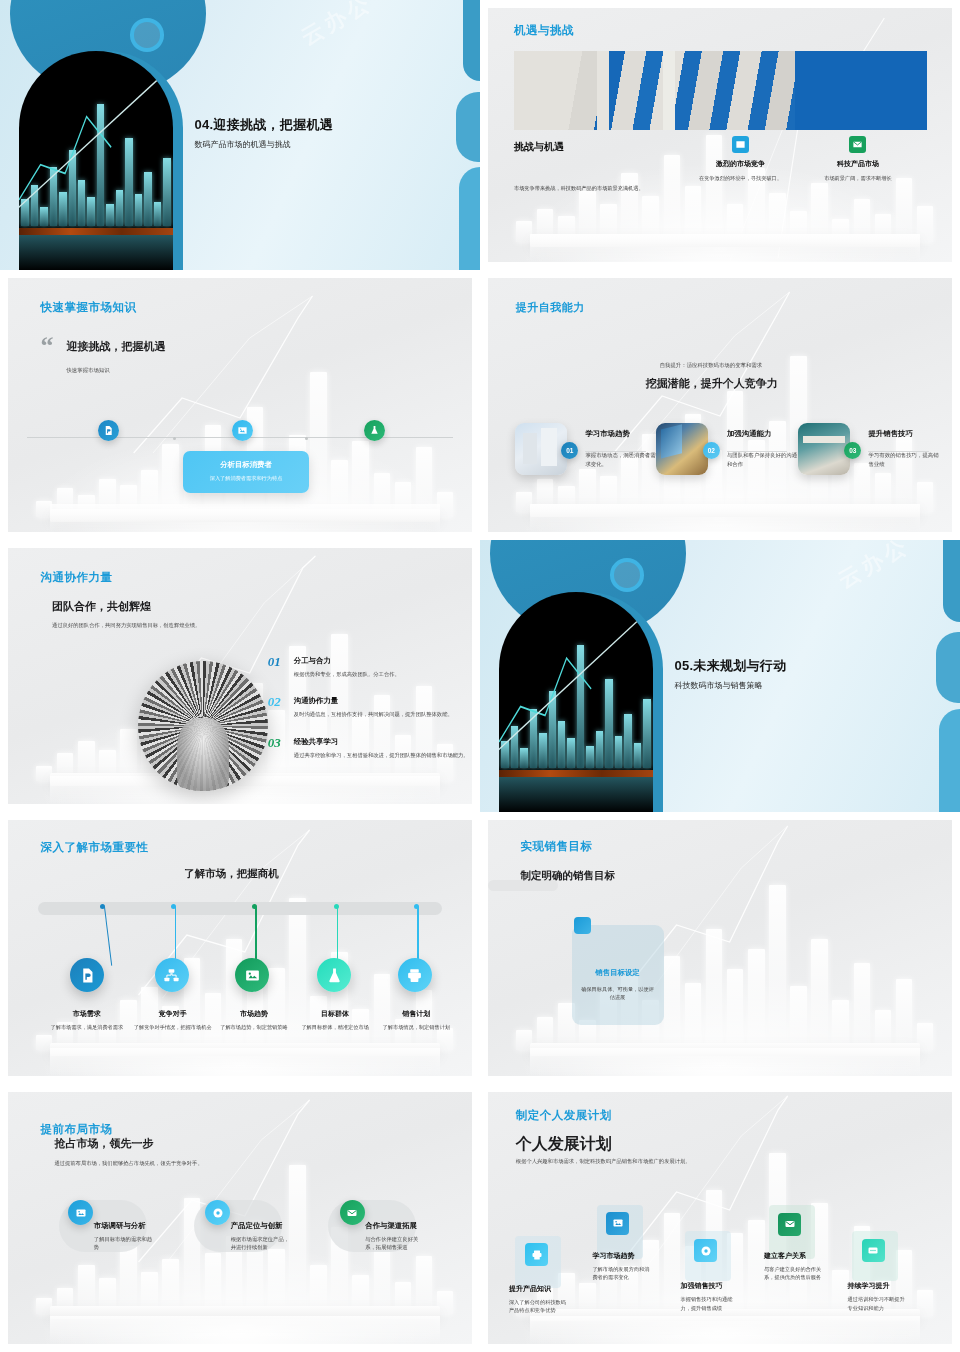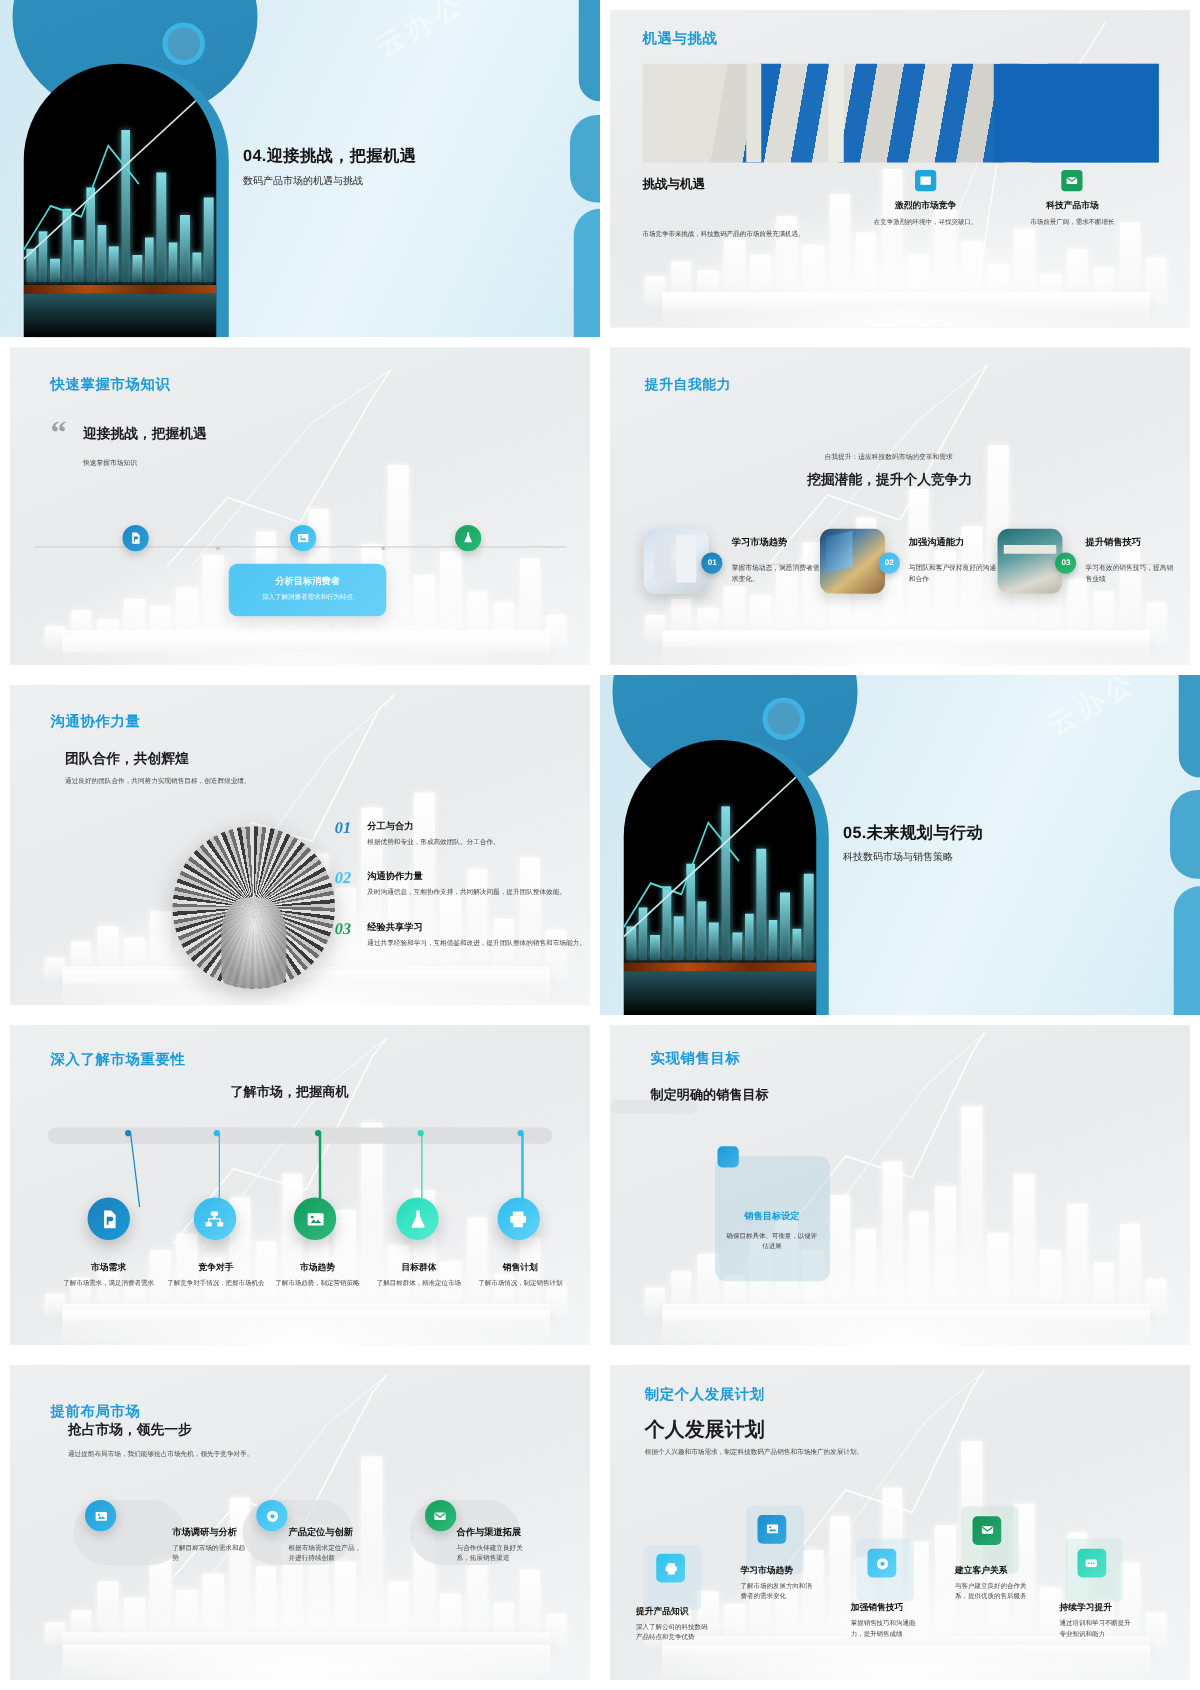--- a/index.html
+++ b/index.html
@@ -783,21 +783,21 @@
       <div class="lay-blob" style="left:40%; top:43%;"></div>
       <div class="lay-blob" style="left:69%; top:43%;"></div>
 
       <div class="lay-ico" style="left:13%; top:43%; background:linear-gradient(135deg,#1d9ed9,#3ab5e8);">
         <svg viewBox="0 0 24 24">
             <rect x="3" y="5" width="18" height="14" rx="1.5"></rect>
             <path d="M6.5 16l3.2-4.2 2.6 3.1 2.1-2.6L18.6 16z" fill="#1d9ed9"></path>
             <circle cx="8.2" cy="9.4" r="1.6" fill="#1d9ed9"></circle>
           </svg>
       </div>
-      <div class="lay-item" style="left:18.5%; top:51%;margin-left:44px;">
+      <div class="lay-item" style="left:18.5%; top:51%;">
         <div class="lay-t">市场调研与分析</div>
         <div class="lay-d">了解目标市场的需求和趋势</div>
       </div>
 
       <div class="lay-ico" style="left:42.5%; top:43%; background:linear-gradient(135deg,#39bdf0,#5cd2f6);">
         <svg viewBox="0 0 24 24">
             <circle cx="12" cy="12" r="9"></circle>
             <circle cx="12" cy="12" r="3.4" fill="#39bdf0"></circle>
           </svg>
       </div>

